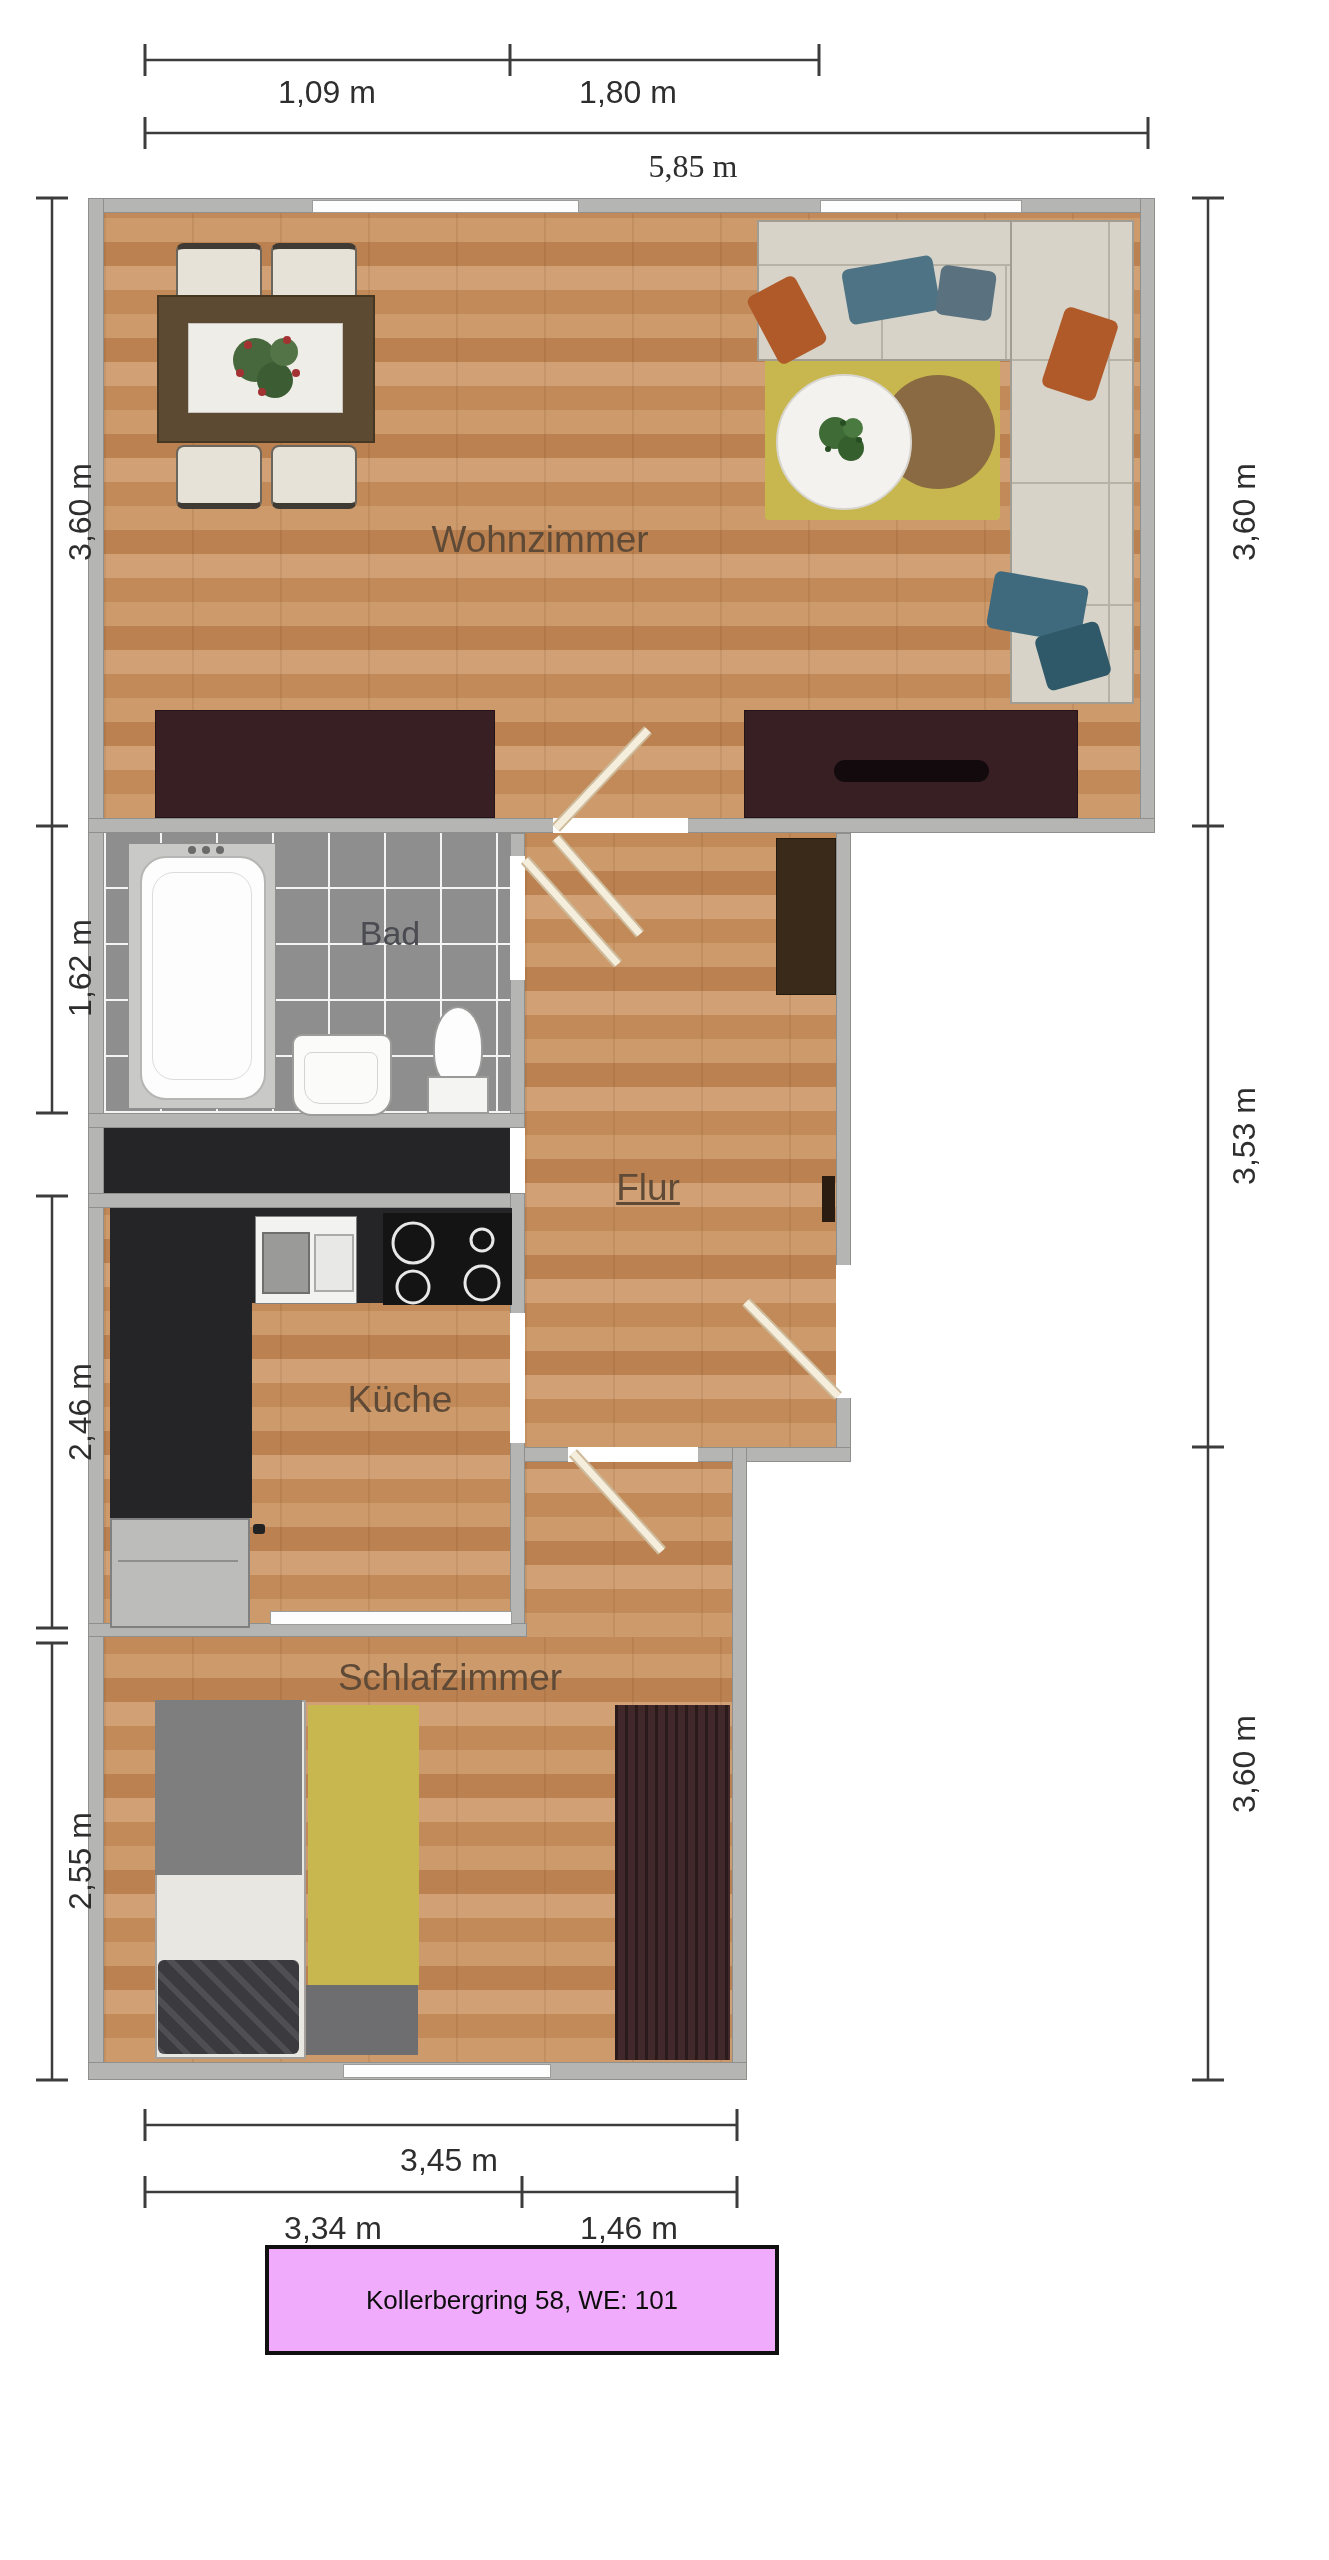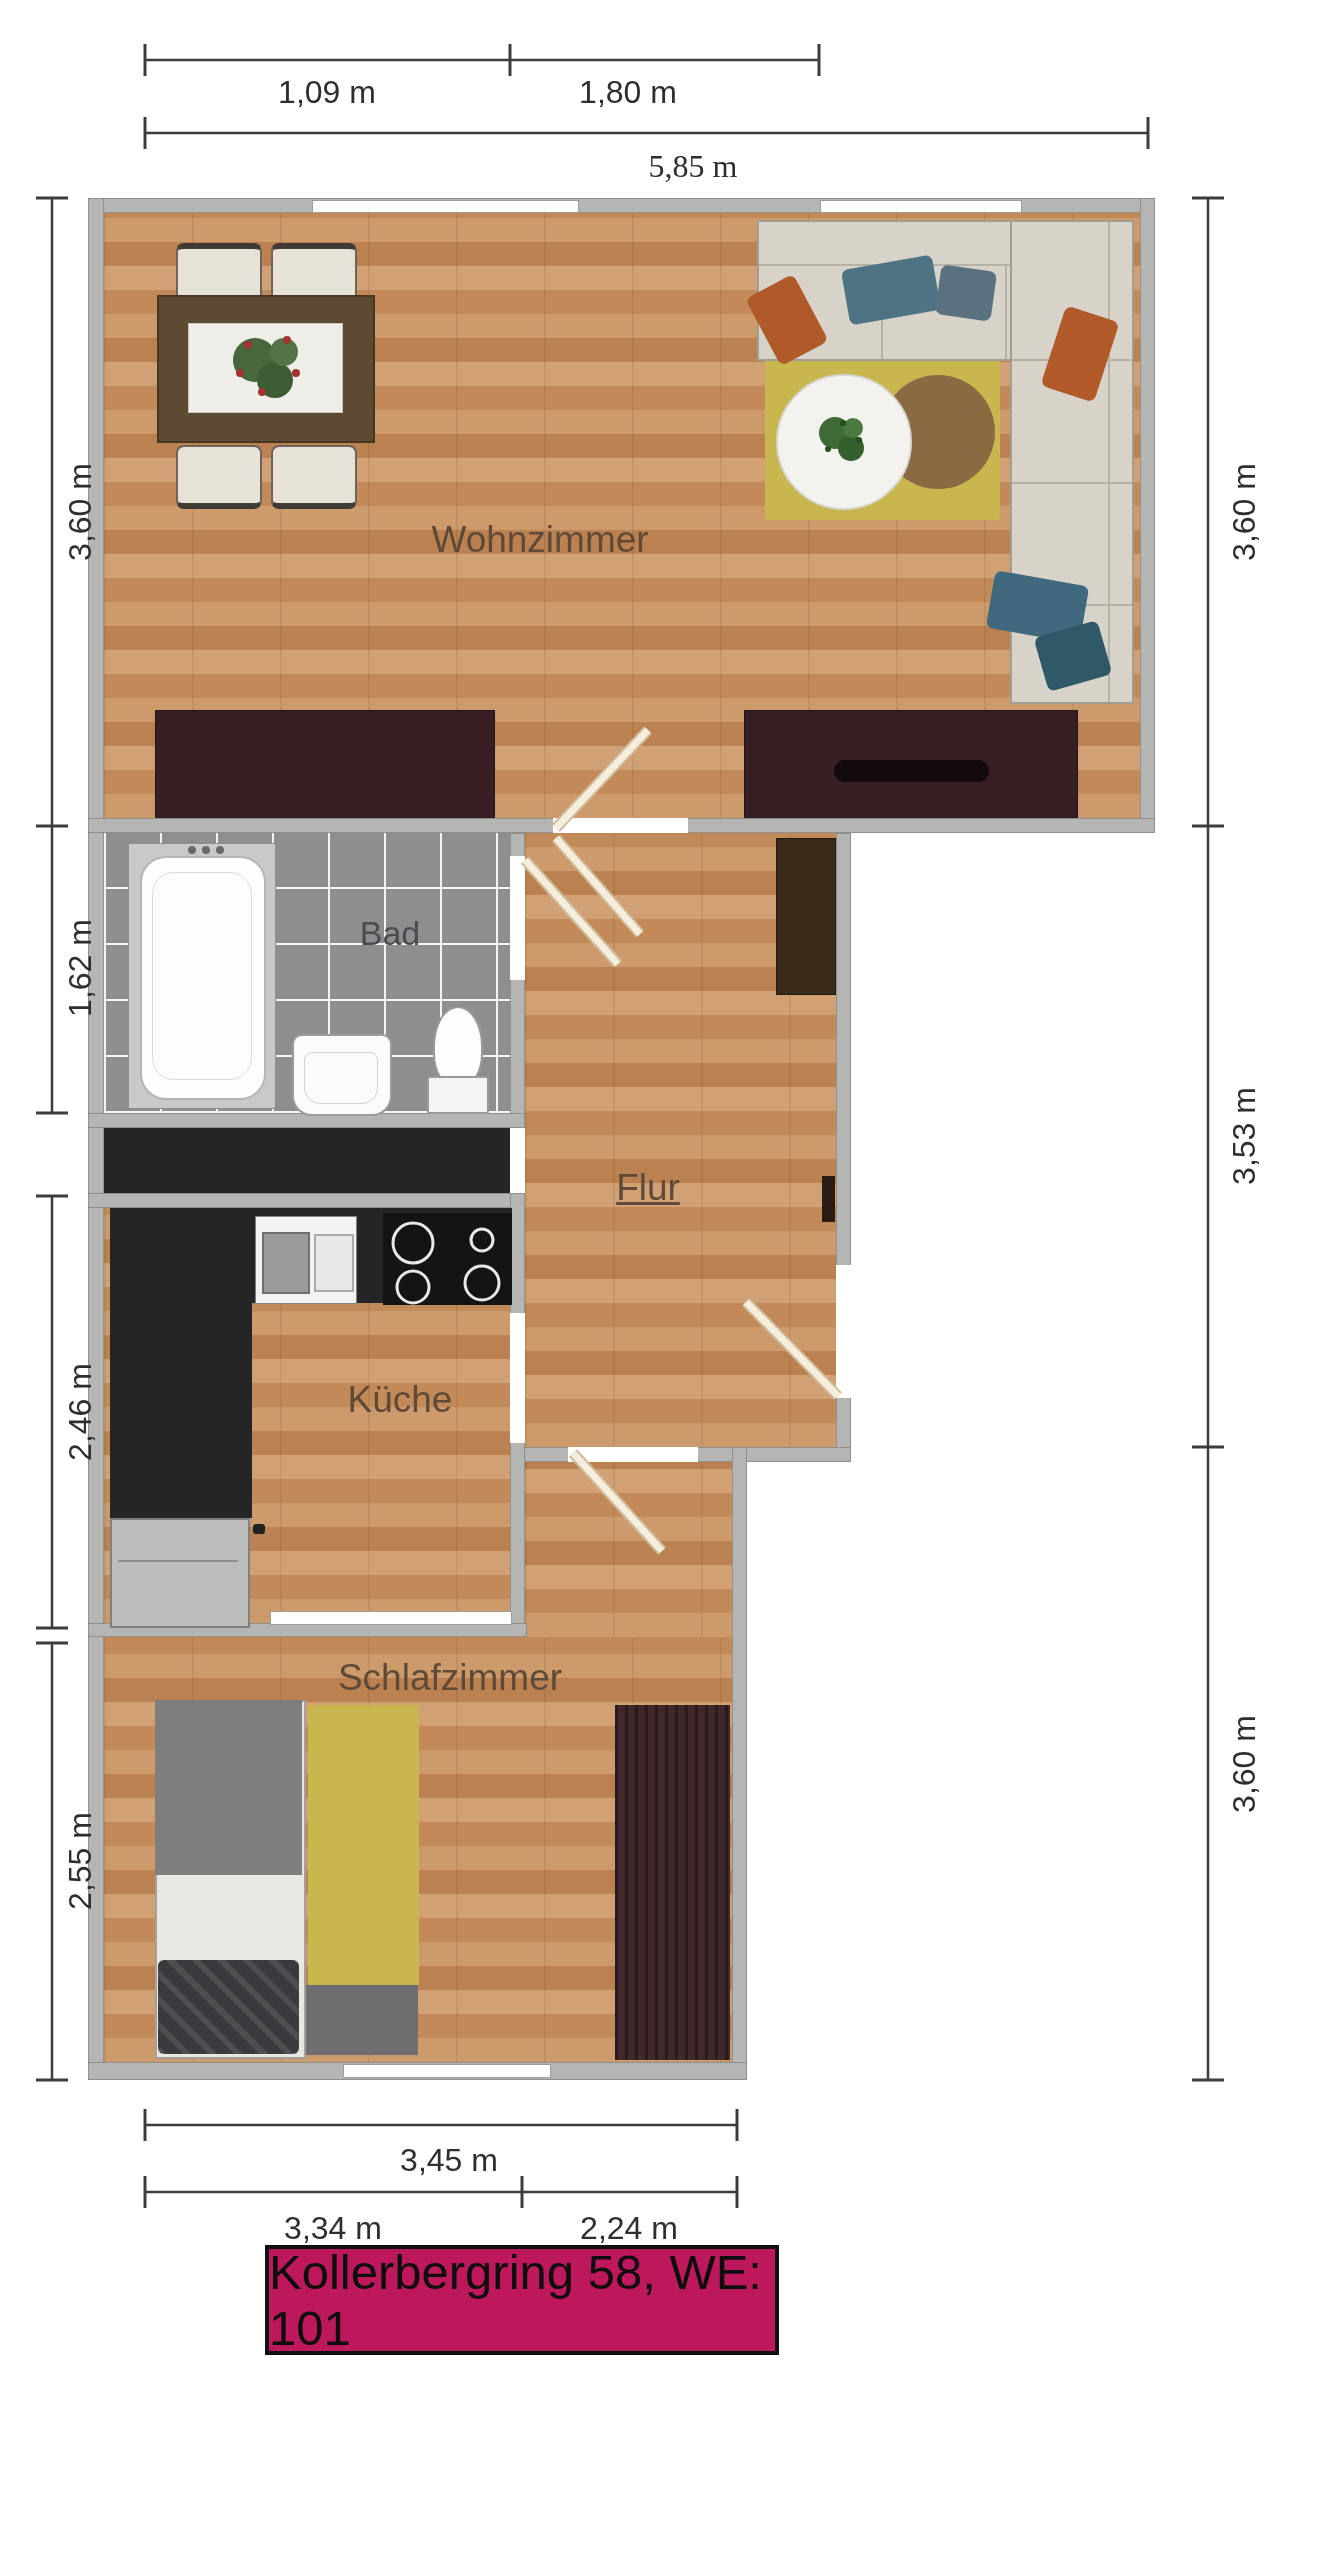--- a/index.html
+++ b/index.html
@@ -26,23 +26,23 @@
   .chair{position:absolute;background:#e6e2d8;border:2px solid #6b655c;border-radius:8px;}
   .chair.top{border-top:6px solid #3f3a33;}
   .chair.bot{border-bottom:6px solid #3f3a33;}
   .sofa{position:absolute;background:#d7d3c8;border:2px solid #a29d92;}
   .cushline{position:absolute;background:#b7b2a6;}
   
   .lbl{position:absolute;transform:translate(-50%,-50%);font-size:37px;color:#5e4a36;white-space:nowrap;}
   .lbl.bad{color:#4b4b52;font-size:34px;}
   .dim{position:absolute;transform:translate(-50%,-50%);font-size:32px;color:#2e2e2e;white-space:nowrap;}
   .dim.v{transform:translate(-50%,-50%) rotate(-90deg);}
-  .titlebox{position:absolute;left:265px;top:2245px;width:506px;height:102px;background:#be185d;
+  .titlebox{position:absolute;left:265px;top:2245px;width:506px;height:102px;background:#f0abfc;
             border:4px solid #101010;display:flex;align-items:center;justify-content:center;
-            font-size:49px;color:#0d0d0d;}
+            font-size:26px;color:#0d0d0d;}
   svg.overlay{position:absolute;left:0;top:0;pointer-events:none;}
 </style>
 </head>
 <body>
 
 <div class="stage">
 
   <div class="wood" style="left:104px;top:213px;width:1036px;height:605px;"></div>
   <div class="tile" style="left:104px;top:833px;width:406px;height:280px;"></div>
   <div class="darkroom" style="left:104px;top:1128px;width:406px;height:65px;"></div>
@@ -241,19 +241,19 @@
   <span class="dim v" style="left:80px;top:968px;">1,62 m</span>
   <span class="dim v" style="left:80px;top:1412px;">2,46 m</span>
   <span class="dim v" style="left:80px;top:1861px;">2,55 m</span>
 
   <span class="dim v" style="left:1244px;top:512px;">3,60 m</span>
   <span class="dim v" style="left:1244px;top:1136px;">3,53 m</span>
   <span class="dim v" style="left:1244px;top:1764px;">3,60 m</span>
 
   <span class="dim" style="left:441px;top:2160px;margin-left:8px;">3,45 m</span>
   <span class="dim" style="left:333px;top:2228px;">3,34 m</span>
-  <span class="dim" style="left:629px;top:2228px;">2,24 m</span>
+  <span class="dim" style="left:629px;top:2228px;">1,46 m</span>
 
   <div class="titlebox">
     <span>Kollerbergring 58, WE: 101</span>
   </div>
 
 </div>
 
 </body></html>

